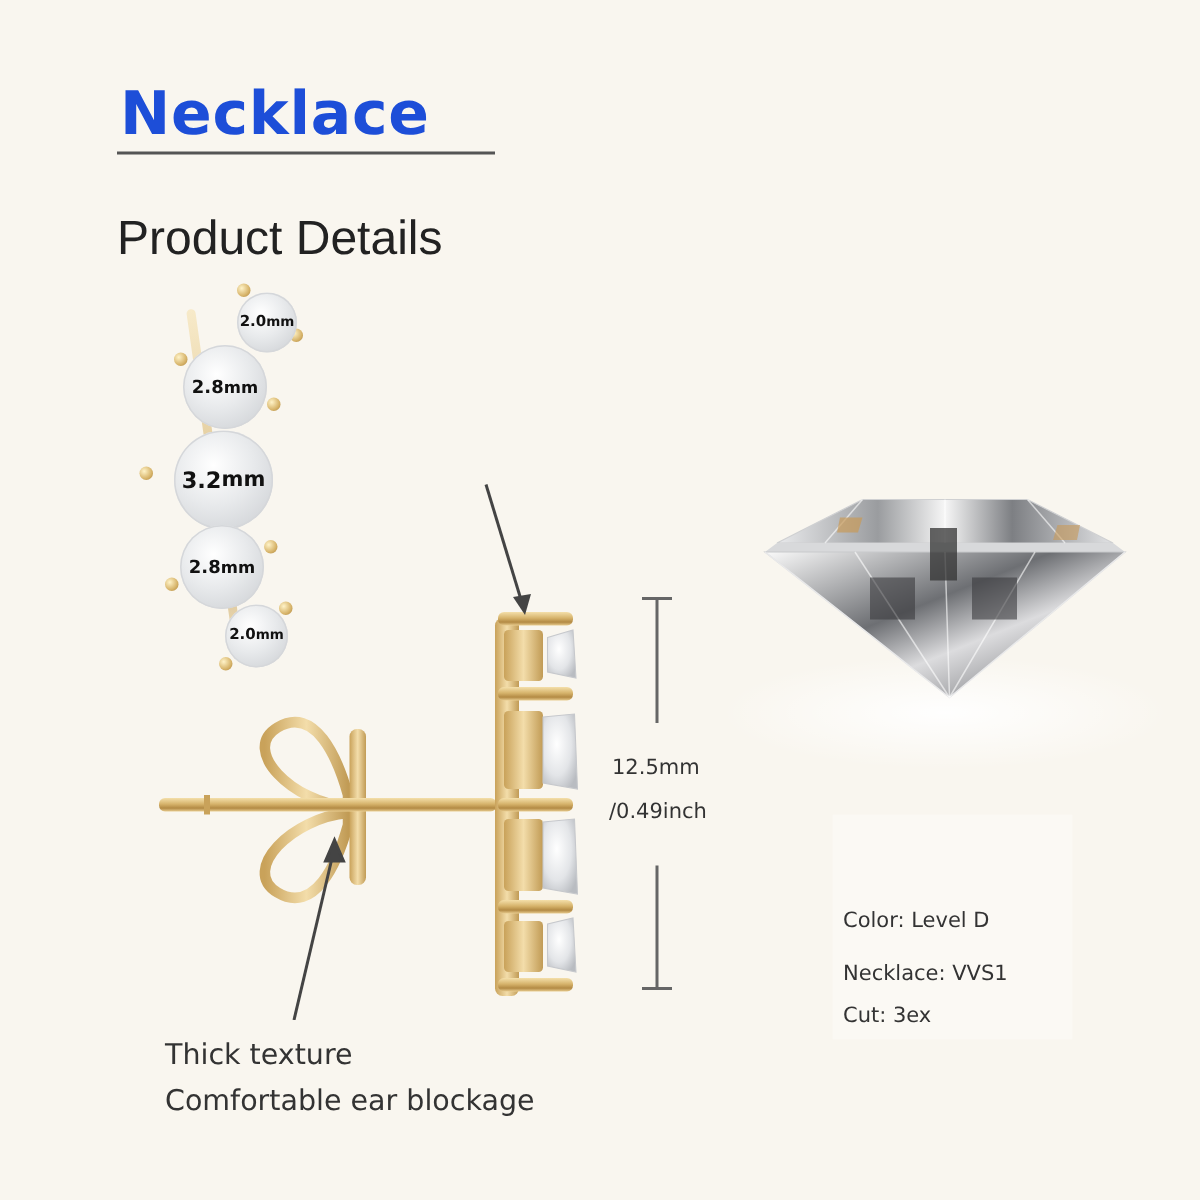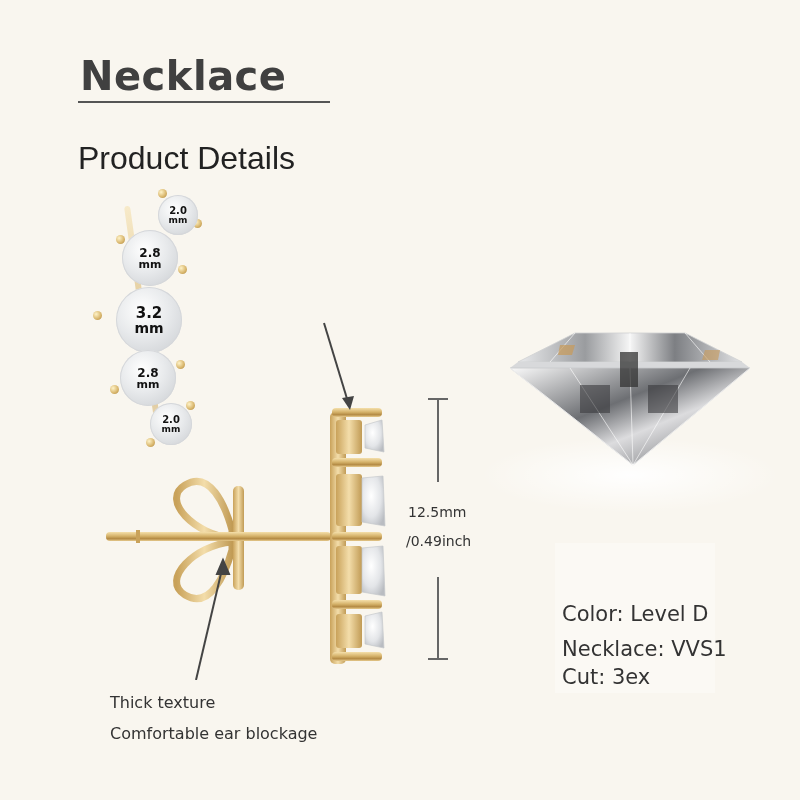--- a/index.html
+++ b/index.html
@@ -1,26 +1,26 @@
 <!DOCTYPE html>
 <html><head>
 <meta charset="utf-8">
 <style>
   html,body{margin:0;padding:0;}
   body{width:800px;height:800px;background:#f9f6ef;position:relative;overflow:hidden;font-family:"Liberation Sans",sans-serif;}
   .abs{position:absolute;}
-  .title{left:80px;top:52px;font-family:"DejaVu Sans",sans-serif;font-weight:bold;font-size:40px;color:#404040;letter-spacing:0.5px;line-height:48px;}
+  .title{left:80px;top:52px;font-family:"DejaVu Sans",sans-serif;font-weight:bold;font-size:40px;color:#1d4ed8;letter-spacing:0.5px;line-height:48px;}
   .title-rule{left:78px;top:101px;width:252px;height:2px;background:#555;}
   .subtitle{left:78px;top:110px;font-family:"Liberation Sans",sans-serif;font-size:32px;color:#222;line-height:40px;margin-top:28px;}
-  .stone{position:absolute;border-radius:50%;background:radial-gradient(circle at 40% 35%,#ffffff 0%,#e8eaec 45%,#c9ccd0 100%);box-shadow:0 0 0 1px #d5d7da inset;display:flex;flex-direction:column;align-items:center;justify-content:center;font-family:"DejaVu Sans",sans-serif;font-weight:bold;color:#111;line-height:1;}
+  .stone{position:absolute;border-radius:50%;background:radial-gradient(circle at 40% 35%,#ffffff 0%,#e8eaec 45%,#c9ccd0 100%);box-shadow:0 0 0 1px #d5d7da inset;display:flex;flex-direction:row;align-items:center;justify-content:center;font-family:"DejaVu Sans",sans-serif;font-weight:bold;color:#111;line-height:1;}
   .prong{position:absolute;width:9px;height:9px;border-radius:50%;background:radial-gradient(circle at 35% 35%,#fff3c8,#d7b46a 60%,#a9813a);}
   .dim-line{background:#666;}
   .dim-text{font-family:"DejaVu Sans",sans-serif;font-size:14px;color:#333;line-height:24px;}
-  .spec{font-family:"DejaVu Sans",sans-serif;font-size:21px;color:#333;line-height:34px;left:562px;}
-  .note{font-family:"DejaVu Sans",sans-serif;font-size:16px;color:#333;line-height:30px;left:110px;}
+  .spec{font-family:"DejaVu Sans",sans-serif;font-size:14px;color:#333;line-height:34px;left:562px;}
+  .note{font-family:"DejaVu Sans",sans-serif;font-size:19px;color:#333;line-height:30px;left:110px;}
   .gold{background:linear-gradient(180deg,#f6e2b0 0%,#d8b66e 40%,#b48c45 70%,#e9cf93 100%);}
 </style>
 </head>
 <body>
 
 <div class="abs title">Necklace</div>
 <div class="abs title-rule"></div>
 <div class="abs subtitle">Product Details</div>
 
 <div class="abs" style="left:90px;top:185px;width:130px;height:270px;">

